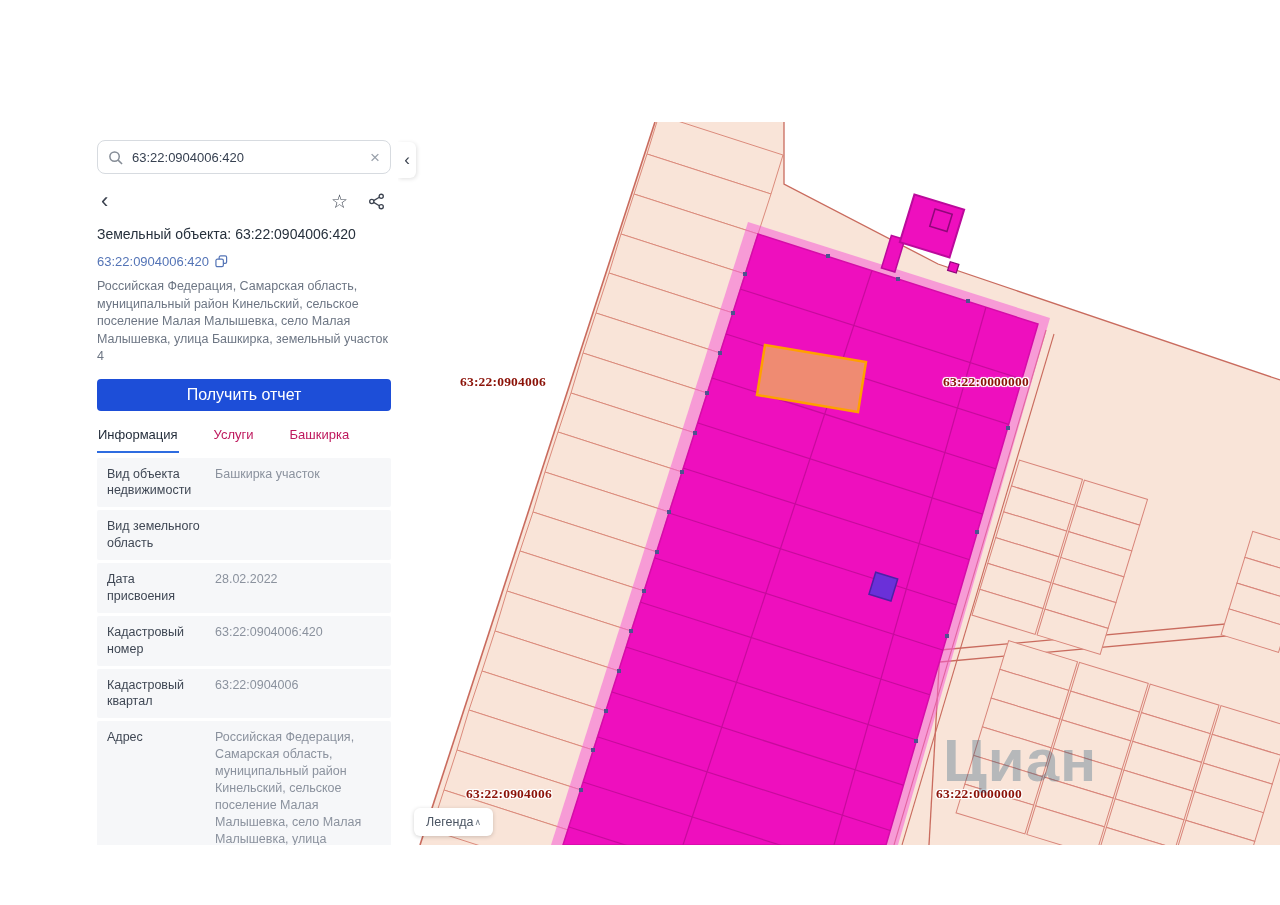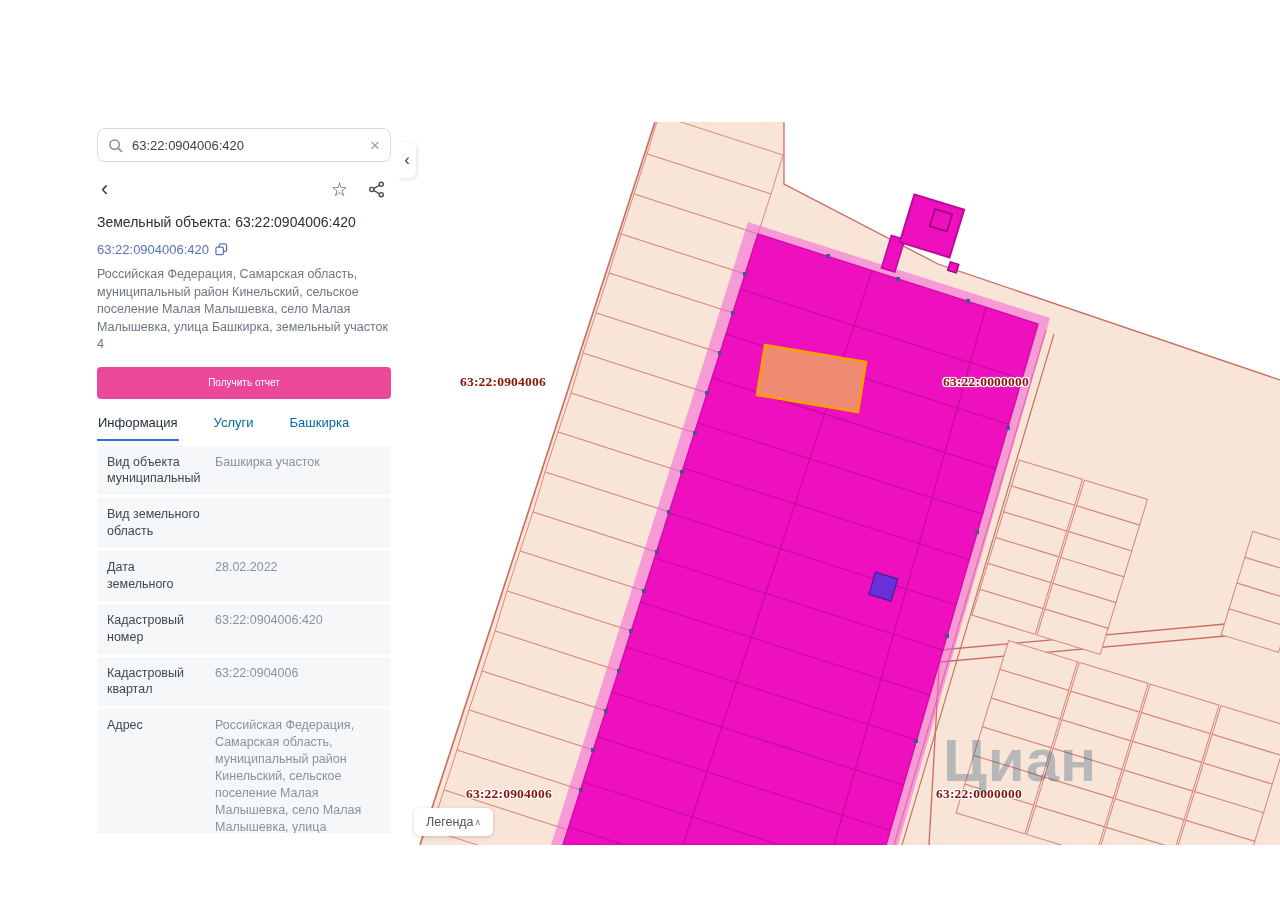--- a/index.html
+++ b/index.html
@@ -1,40 +1,40 @@
 <!DOCTYPE html>
 <html><head>
 <meta charset="utf-8">
 <style>
   * { margin:0; padding:0; box-sizing:border-box; }
   html,body { background:#fff; }
   body { font-family:"Liberation Sans", sans-serif; }
   .stage { position:relative; width:1280px; height:905px; background:#fff; overflow:hidden; }
 
   
-  .sidebar { position:absolute; left:88px; top:110px; width:310px; height:723px;
+  .sidebar { position:absolute; left:88px; top:122px; width:310px; height:723px;
              background:#fff; padding:18px 7px 0 9px; overflow:hidden; z-index:3; }
   .searchbox { display:flex; align-items:center; gap:9px; height:34px; border:1px solid #d7dbe0;
                border-radius:8px; padding:0 10px; background:#fff; }
   .searchbox input { border:none; outline:none; flex:1; font-size:13px; color:#374151;
                      font-family:"Liberation Sans", sans-serif; background:transparent; }
   .clear-x { font-size:17px; color:#9aa1ab; cursor:pointer; line-height:1; }
   .icon-row { display:flex; align-items:center; justify-content:space-between; margin-top:15px; height:24px; }
   .back-ch { font-size:22px; color:#3c4350; line-height:20px; cursor:pointer; padding:0 4px; }
   .icon-group { display:flex; align-items:center; gap:20px; margin-right:6px; }
   .star-ic { font-size:19px; color:#3c4350; cursor:pointer; line-height:1; }
   .obj-title { margin-top:13px; font-size:14px; color:#26303c; font-weight:500; }
   .cad-link { margin-top:12px; display:flex; align-items:center; gap:6px; font-size:13px;
               color:#5474b6; cursor:pointer; }
   .addr { margin-top:9px; font-size:12.5px; line-height:1.4; color:#6d7684; }
-  .btn-report { margin-top:13px; width:100%; height:32px; background:#ec4899; border:none;
-                border-radius:4px; color:#fff; font-size:10px; font-weight:500;
+  .btn-report { margin-top:13px; width:100%; height:32px; background:#1d4ed8; border:none;
+                border-radius:4px; color:#fff; font-size:16px; font-weight:500;
                 font-family:"Liberation Sans", sans-serif; cursor:pointer; }
   .tabs { display:flex; gap:34px; margin-top:12px; }
-  .tab { font-size:13px; color:#0369a1; padding:4px 1px 9px; cursor:pointer; }
+  .tab { font-size:13px; color:#be185d; padding:4px 1px 9px; cursor:pointer; }
   .tab.active { color:#1f2937; border-bottom:2px solid #2e6ce0; }
   .info-rows { margin-top:5px; }
   .irow { display:flex; gap:12px; background:#f6f7f9; border-radius:2px;
           padding:8px 10px; margin-bottom:3px; }
   .irow .lbl { flex:0 0 96px; font-size:12.5px; line-height:1.35; color:#3f4754; }
   .irow .val { flex:1; font-size:12.5px; line-height:1.35; color:#8b929e; }
 
   
   .map { position:absolute; left:398px; top:122px; width:882px; height:723px; overflow:hidden;
          background:#fff; z-index:1; }
@@ -103,28 +103,28 @@
     <button class="btn-report">Получить отчет</button>
 
     <div class="tabs">
       <span class="tab active">Информация</span>
       <span class="tab">Услуги</span>
       <span class="tab">Башкирка</span>
     </div>
 
     <div class="info-rows">
       <div class="irow">
-        <span class="lbl">Вид объекта муниципальный</span>
+        <span class="lbl">Вид объекта недвижимости</span>
         <span class="val">Башкирка участок</span>
       </div>
       <div class="irow">
         <span class="lbl">Вид земельного область</span>
       </div>
       <div class="irow">
-        <span class="lbl">Дата земельного</span>
+        <span class="lbl">Дата присвоения</span>
         <span class="val">28.02.2022</span>
       </div>
       <div class="irow">
         <span class="lbl">Кадастровый номер</span>
         <span class="val">63:22:0904006:420</span>
       </div>
       <div class="irow">
         <span class="lbl">Кадастровый квартал</span>
         <span class="val">63:22:0904006</span>
       </div>

